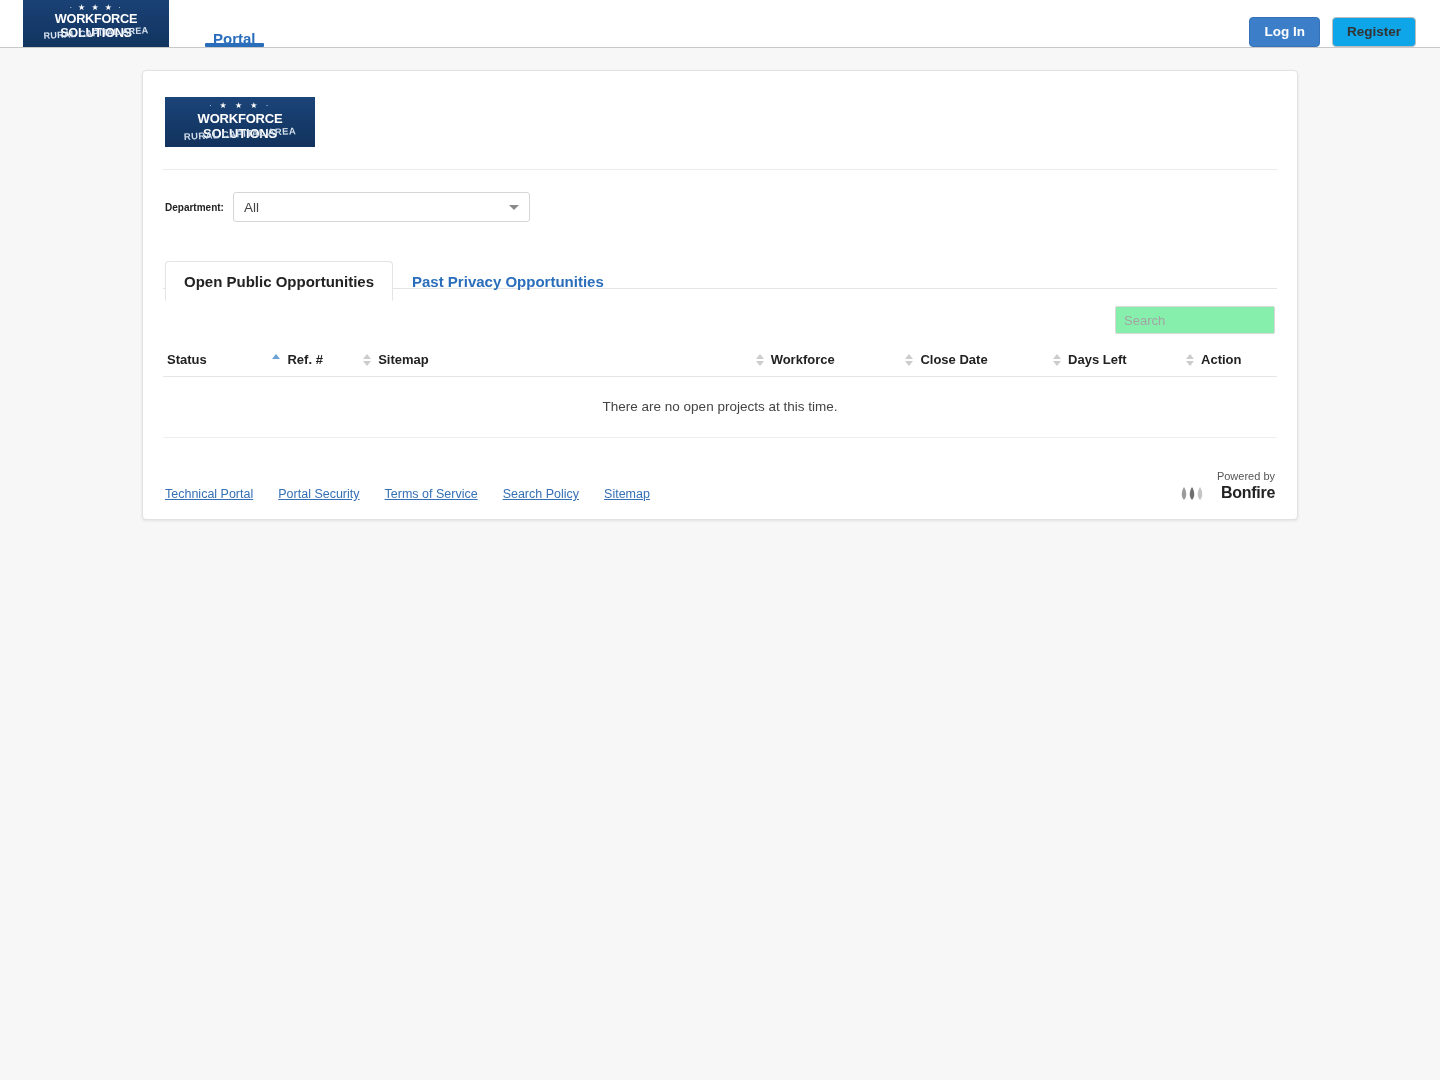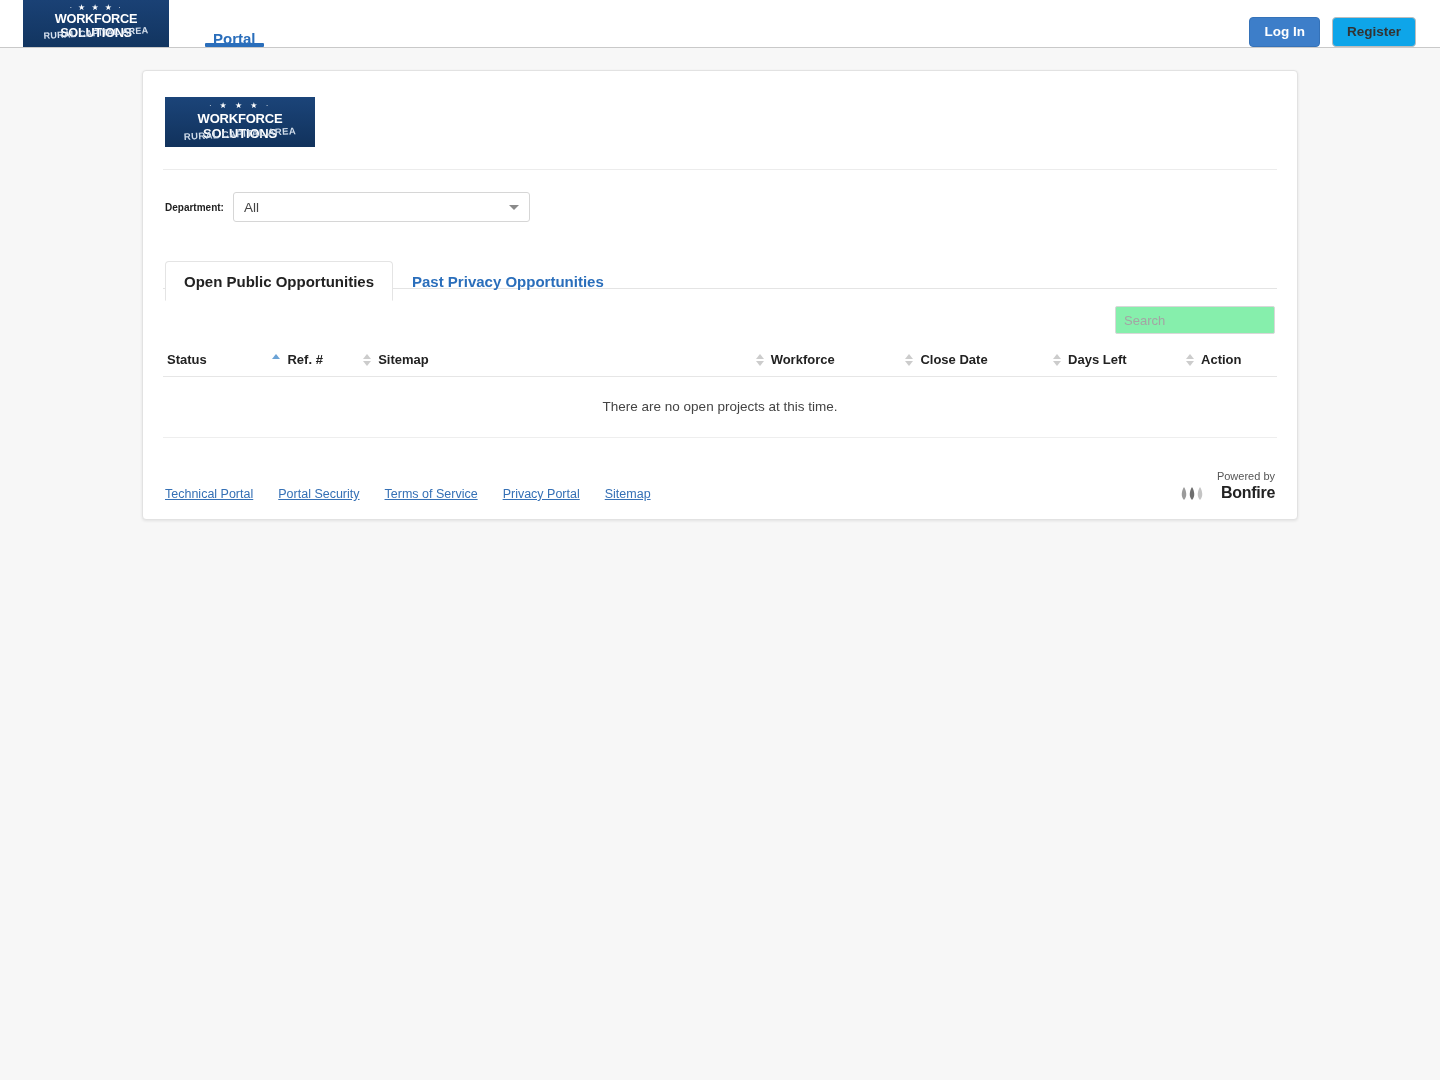--- a/index.html
+++ b/index.html
@@ -471,21 +471,21 @@
           <td colspan="7">There are no open projects at this time.</td>
         </tr>
       </tbody>
     </table>
 
     <div class="card-footer">
       <div class="footer-links">
         <a>Technical Portal</a>
         <a>Portal Security</a>
         <a>Terms of Service</a>
-        <a>Privacy Portal</a>
+        <a>Search Policy</a>
         <a>Sitemap</a>
       </div>
       <div class="powered-by">
         <span class="powered-label">Powered by</span>
         <div class="bonfire">
           <svg width="26" height="15" viewBox="0 0 26 15">
             <path d="M4 14 C0.5 10.5 1.5 5 4 1 C6.5 5 7.5 10.5 4 14 Z" fill="#9b9b9b"></path>
             <path d="M12 14 C8.5 10.5 9.5 5 12 1 C14.5 5 15.5 10.5 12 14 Z" fill="#6e6e6e"></path>
             <path d="M20 14 C16.5 10.5 17.5 5 20 1 C22.5 5 23.5 10.5 20 14 Z" fill="#c4c4c4"></path>
           </svg>

